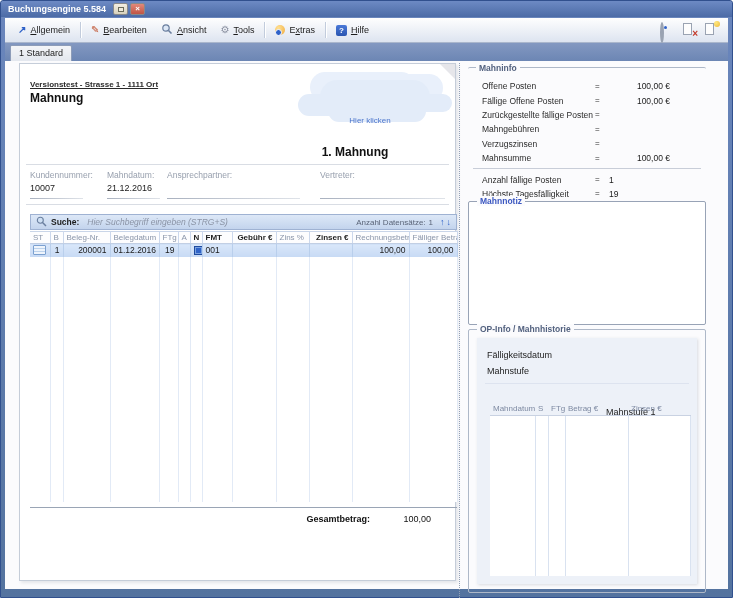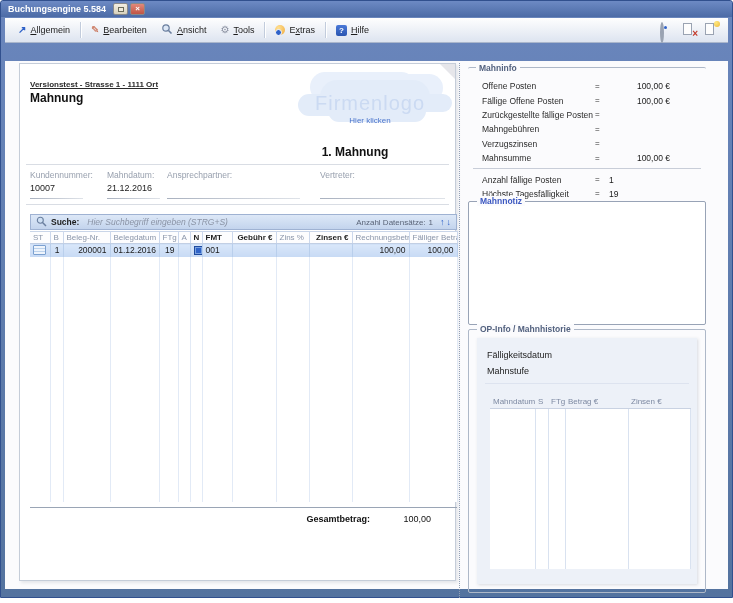--- a/index.html
+++ b/index.html
@@ -151,21 +151,21 @@
   .legend-blue { color:#3b57c0; }
   .notiz { position:absolute; left:2px; top:4px; right:2px; bottom:2px; width:232px; height:116px;
     border:none; resize:none; background:#ffffff; outline:none;
     font-family:"Liberation Sans",sans-serif; font-size:9px; }
   .gb-opinfo { left:463px; top:268px; width:238px; height:264px; }
   .op-panel { position:absolute; left:8px; top:8px; right:8px; bottom:8px; background:#edf1f8;
     box-shadow:1px 1px 3px rgba(60,70,90,0.18); }
   .op-label { position:absolute; left:10px; font-size:9px; color:#1d1d1d; }
   .op-val { position:absolute; left:129px; font-size:9px; color:#1d1d1d; }
   .op-sep { position:absolute; left:8px; right:8px; top:45px; height:1px; background:#dde3ef; }
-  .optable-wrap { position:absolute; left:13px; top:57px; width:200px; }
+  .optable-wrap { position:absolute; left:13px; top:64px; width:200px; }
   table.optable { border-collapse:collapse; table-layout:fixed; width:200px; }
   .optable th { font-size:8px; font-weight:normal; color:#7e8aa2; text-align:left;
     padding:2px 3px; border-bottom:1px solid #c9d2e2; height:13px; white-space:nowrap;
     overflow:hidden; }
   .optable td { background:#ffffff; border-right:1px solid #d9e2f0; height:160px; }
 </style>
 </head>
 <body>
 
 <div class="window">
@@ -215,29 +215,31 @@
           <span class="page"></span>
           <span class="mark-x">×</span>
         </span>
       <span class="tbico">
           <span class="page"></span>
           <span class="mark-new"></span>
         </span>
     </div>
   </div>
 
+  <div class="tabbar">
+    <div class="tab">1 Standard</div>
+  </div>
 
   <div class="content">
 
     <div class="docpanel">
       <div class="fold"></div>
       <div class="addr">Versionstest - Strasse 1 - 1111 Ort</div>
       <div class="doctype">Mahnung</div>
       <div class="cloud"></div>
-      <div class="logotext">Firmenlogo</div>
       <div class="logohint">Hier klicken</div>
       <div class="docheading">1. Mahnung</div>
 
       <div class="sep" style="top:100px;"></div>
 
       <div class="flabel" style="left:10px;">Kundennummer:</div>
       <div class="flabel" style="left:87px;">Mahndatum:</div>
       <div class="flabel" style="left:147px;">Ansprechpartner:</div>
       <div class="flabel" style="left:300px;">Vertreter:</div>
 

